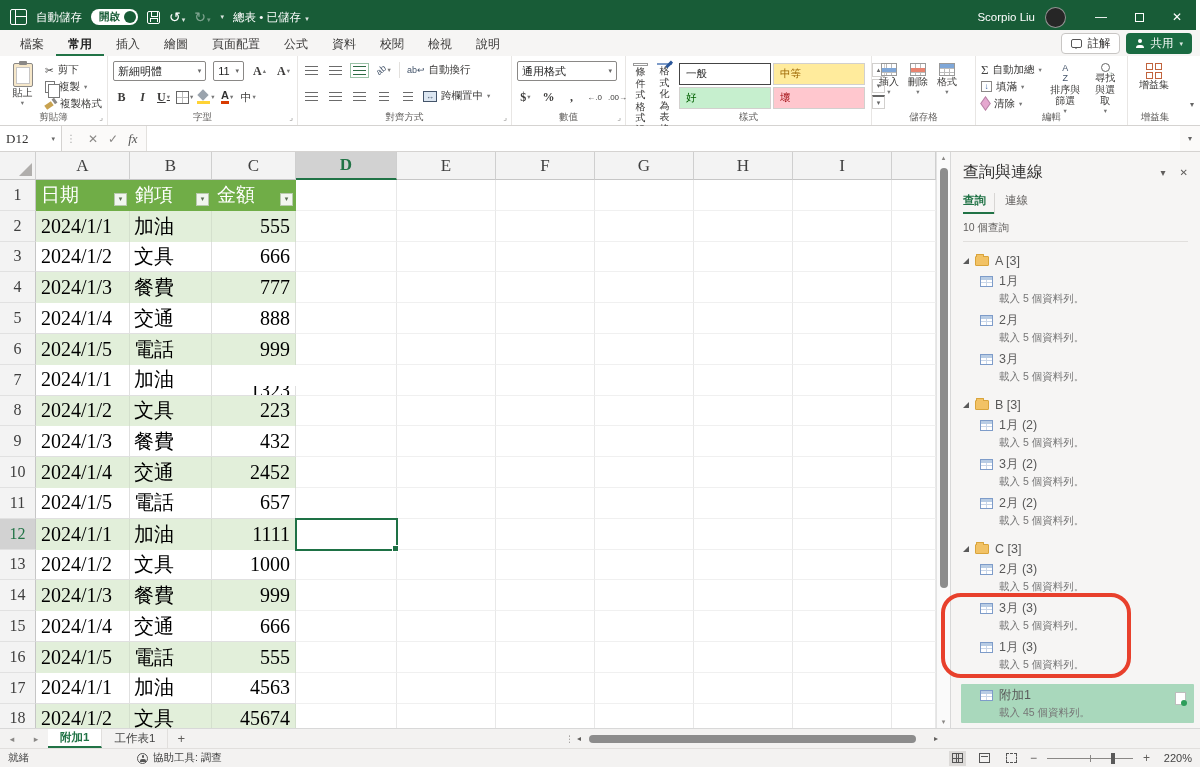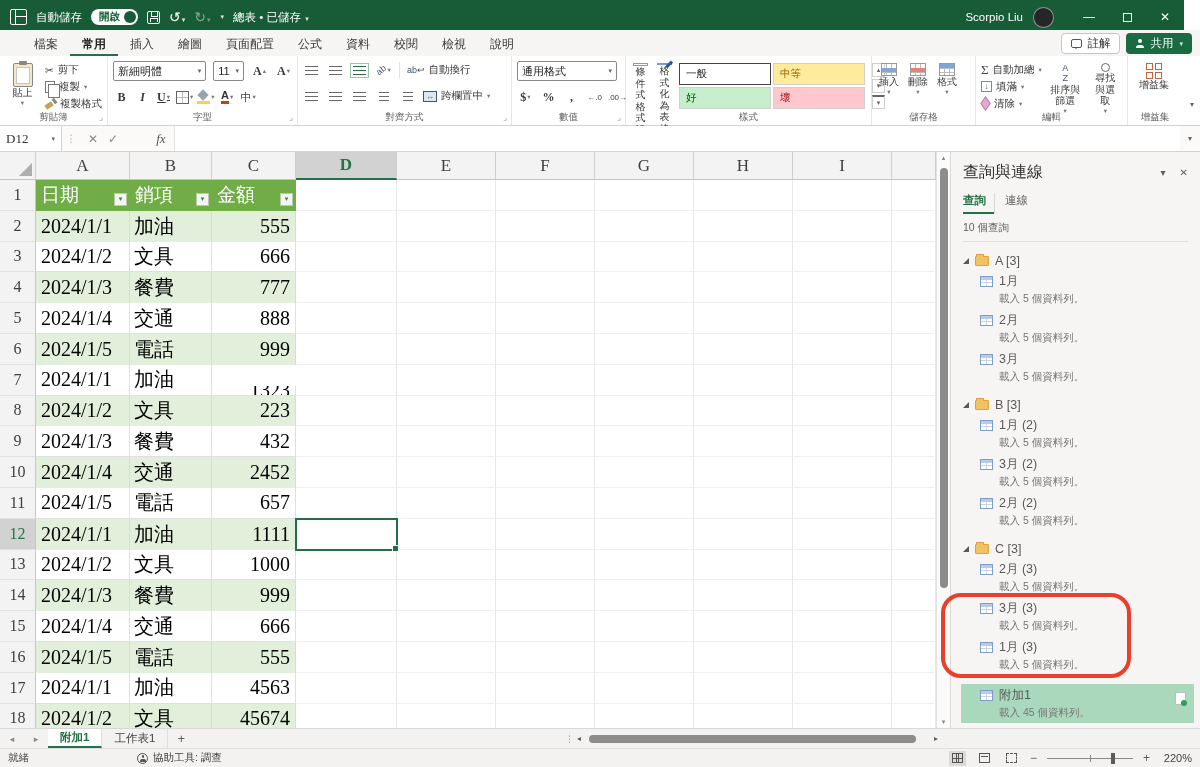--- a/index.html
+++ b/index.html
@@ -2,21 +2,21 @@
 <html style="--titlebar_green: #185C37; --accent: #217346; --table_header_green: #70AD47; --band_green: #E2EFDA; --selection_green: #1E7145; --highlight_green: #A9D8BC; --annotation_red: #E8402C; --style_good_bg: #C6EFCE; --style_good_fg: #006100; --style_bad_bg: #FFC7CE; --style_bad_fg: #9C0006; --style_neutral_bg: #FFEB9C; --style_neutral_fg: #9C6500;"><head>
 <meta charset="utf-8">
 <style>
   * { box-sizing:border-box; margin:0; padding:0; }
   html,body { width:1200px; height:767px; }
   body { position:relative; overflow:hidden; background:#fff;
          font-family:"Liberation Sans", sans-serif; font-size:12px; color:#323130; }
   .nosel { user-select:none; }
 
   
-  #titlebar { position:absolute; top:0; left:0; right:16px; height:34px;
+  #titlebar { position:absolute; top:0; left:0; right:4px; height:34px;
     background:var(--titlebar_green); color:#fff; display:flex; align-items:center; padding:0 0 0 10px; gap:9px; }
   .xl-logo { width:17px; height:16px; border:1.4px solid #fff; border-radius:2px; position:relative; flex:0 0 auto; }
   .xl-logo::before { content:""; position:absolute; left:4px; top:0; bottom:0; width:1.2px; background:#fff; }
   .xl-logo::after { content:""; position:absolute; left:4px; right:0; top:6px; height:1.2px; background:#fff; }
   .tb-txt { font-size:11.5px; }
   .autosave-pill { background:#fff; color:var(--titlebar_green); border-radius:9px; height:16px;
     display:flex; align-items:center; gap:4px; padding:0 2px 0 8px; font-size:10.5px; font-weight:bold; }
   .pill-knob { width:12px; height:12px; border-radius:50%; background:var(--titlebar_green); }
   .tb-ic { font-size:14px; line-height:1; }
   .tb-ic.dim { opacity:.45; }
@@ -30,21 +30,21 @@
   .ic-mag { width:9px; height:9px; border:1.4px solid #DDEBE2; border-radius:50%; position:relative; flex:0 0 auto; }
   .ic-mag::after { content:""; position:absolute; left:7px; top:7px; width:5px; height:1.4px; background:#DDEBE2; transform:rotate(45deg); transform-origin:0 0; }
   .tb-right { margin-left:auto; display:flex; align-items:center; height:100%; }
   .user-name { font-size:11.5px; margin-right:10px; }
   .avatar { width:21px; height:21px; border-radius:50%; background:#262626; border:1px solid rgba(255,255,255,.5); margin-right:16px; }
   .winbtn { width:38px; height:30px; display:flex; align-items:center; justify-content:center; font-size:12px; }
   .restore-g { width:9px; height:9px; border:1.2px solid #fff; position:relative; }
 
   
   #tabrow { position:absolute; top:30px; left:0; right:0; height:26px; background:#F6F5F4;
-    display:flex; align-items:stretch; padding-left:22px; }
+    display:flex; align-items:stretch; padding-left:8px; }
   .rtab { padding:6px 12px 4px; font-size:12px; color:#3b3a39; display:flex; align-items:center; }
   .rtab.active { color:#242424; font-weight:700; border-bottom:2.5px solid var(--accent); padding-bottom:1.5px; }
   .tabrow-btns { position:absolute; right:8px; top:3px; display:flex; gap:6px; }
   .btn-comment { background:#fff; border:1px solid #C8C6C4; border-radius:4px; height:21px;
     display:flex; align-items:center; gap:5px; padding:0 9px; font-size:11.5px; color:#323130; }
   .ic-bubble { width:11px; height:9px; border:1.2px solid #555; border-radius:2px; position:relative; }
   .ic-bubble::after { content:""; position:absolute; left:2px; bottom:-4px; border:2.5px solid transparent; border-top-color:#555; }
   .btn-share { background:#1A6B42; color:#fff; border-radius:4px; height:21px;
     display:flex; align-items:center; gap:5px; padding:0 9px; font-size:11.5px; }
   .ic-share { width:10px; height:9px; position:relative; }
@@ -114,21 +114,21 @@
   #ribbon-collapse { position:absolute; right:6px; bottom:16px; font-size:8px; color:#666; }
 
   
   #formulabar { position:absolute; top:126px; left:0; right:0; height:26px; background:#FBFAF9;
     border-bottom:1px solid #D5D3D1; display:flex; align-items:stretch; }
   #namebox { width:62px; border-right:1px solid #D5D3D1; display:flex; align-items:center; justify-content:space-between;
     padding:0 6px; font-family:"Liberation Serif", serif; font-size:13px; background:#fff; }
   #namebox .chev { font-size:7px; color:#666; }
   .fb-dots { display:flex; align-items:center; padding:0 4px; color:#aaa; font-size:10px; }
   .fb-btns { display:flex; align-items:center; gap:10px; padding:0 8px; border-right:1px solid #E3E1DE; color:#8A8886; }
-  .fb-fx { font-family:"Liberation Serif", serif; font-style:italic; font-size:13px; color:#555;margin-left:28px; }
+  .fb-fx { font-family:"Liberation Serif", serif; font-style:italic; font-size:13px; color:#555; }
   #formula-input { flex:1; background:#fff; }
   .fb-exp { display:flex; align-items:center; padding:0 8px; color:#666; font-size:8px; }
 
   
   #main { position:absolute; top:152px; left:0; width:950px; height:576px; background:#fff; overflow:hidden; }
   #colheads { position:absolute; top:0; left:0; height:28px; display:flex; }
   .ch, .corner { background:#F3F3F3; border-right:1px solid #CFCFCF; border-bottom:1px solid #C6C6C6;
     display:flex; align-items:center; justify-content:center;
     font-family:"Liberation Serif", serif; font-size:17px; color:#3f3f3f; }
   .corner { width:36px; position:relative; }

